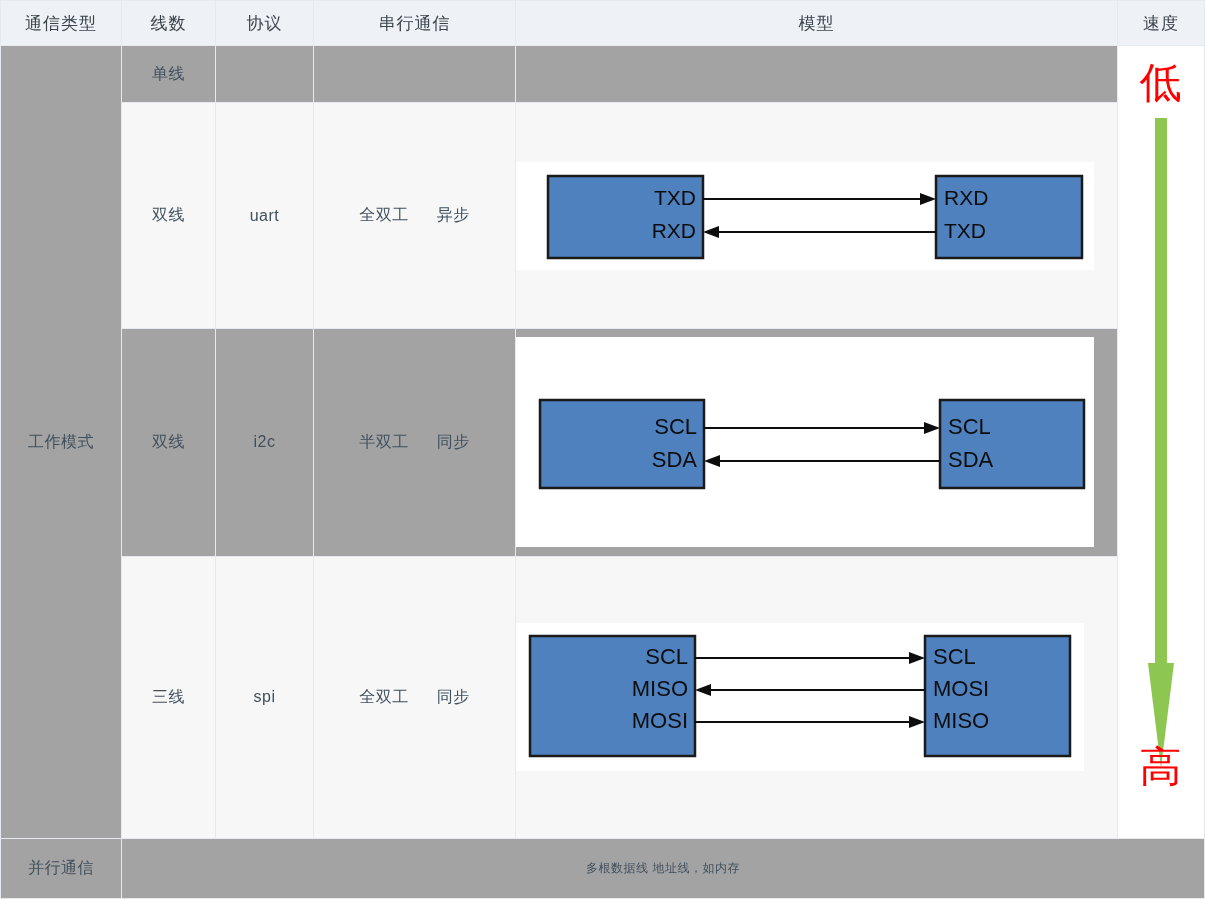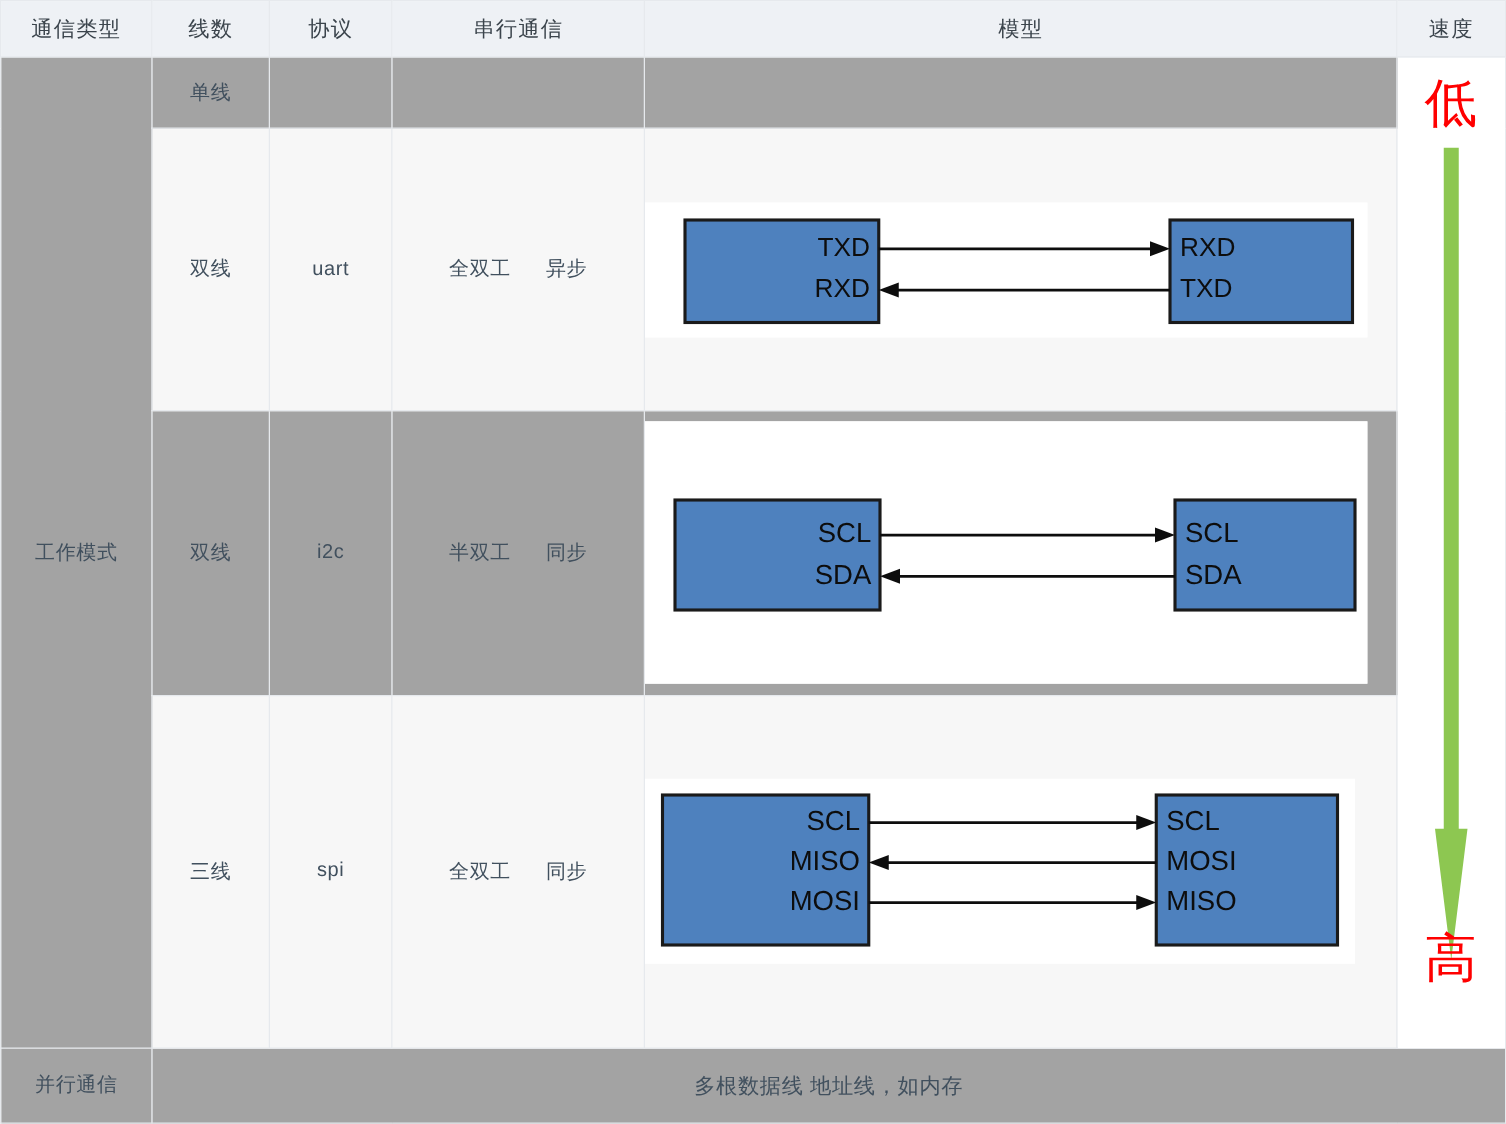--- a/index.html
+++ b/index.html
@@ -109,21 +109,21 @@
     justify-content: flex-start;
     width: 100%;
     height: 100%;
   }
   .diagram-panel {
     background: #ffffff;
     display: block;
   }
 
   .parallel-note {
-    font-size: 17px;
+    font-size: 12px;
     color: #41505e;
     letter-spacing: 0.5px;
   }
 
   .empty-cell { }
 </style>
 </head>
 <body>
 
 <table class="comm-table">

